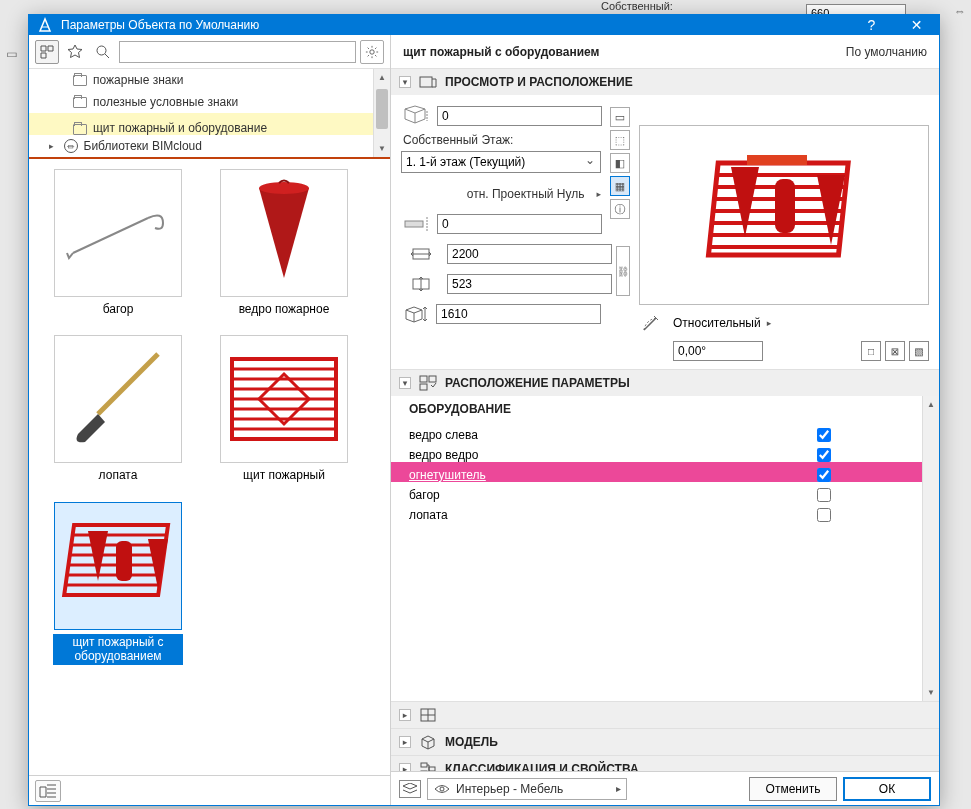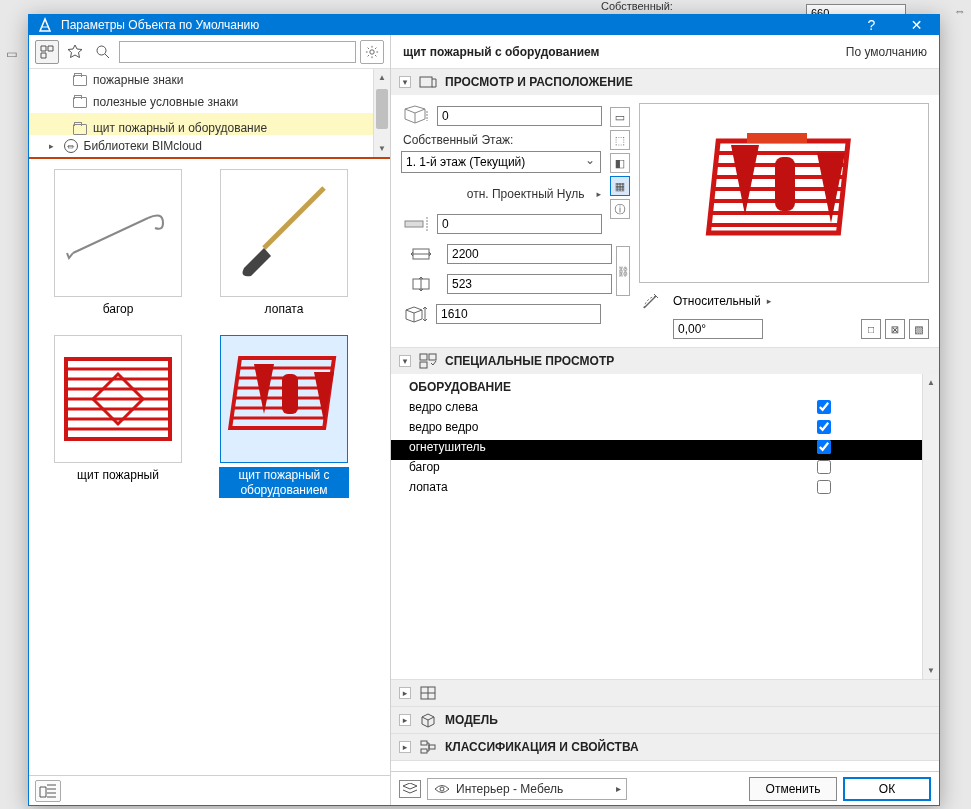--- a/index.html
+++ b/index.html
@@ -47,41 +47,41 @@
 .sec-head { height: 26px; background: #efefef; display: flex; align-items: center; padding: 0 8px; gap: 8px; cursor: pointer; }
 .sec-arrow { width: 12px; height: 12px; display: flex; align-items: center; justify-content: center; font-size: 9px; color: #555; border: 1px solid #bbb; background: #fff; }
 .sec-icon { width: 18px; height: 16px; color: #555; display:flex; align-items:center; justify-content:center; }
 .sec-title { font-weight: bold; font-size: 12px; color: #222; }
 .sec-body { padding: 8px 10px; }
 .preview-grid { display: flex; gap: 8px; }
 .pg-left { width: 200px; }
 .pg-mid { width: 22px; display: flex; flex-direction: column; gap: 3px; align-items: center; padding-top: 4px; }
 .pg-mid .vm { width: 20px; height: 20px; border: 1px solid #aaa; display: flex; align-items: center; justify-content: center; cursor: pointer; font-size: 11px; color: #555; background:#fff; }
 .pg-mid .vm.active { background: #d8e8f8; border-color: #0078d7; }
-.pg-right { flex: 1; }
+.pg-right { flex: 1; margin-top: 22px; }
 .field-row { display: flex; align-items: center; height: 26px; gap: 6px; margin-bottom: 4px; }
 .field-ic { width: 40px; display: flex; justify-content: center; color: #666; }
 .field-in { flex: 1; height: 20px; border: 1px solid #888; padding: 0 4px; font-size: 12px; background:#fff; }
 .field-lbl { font-size: 12px; color: #333; margin: 2px 0 4px 2px; }
 .sel-wrap { position: relative; }
 .sel-wrap select { width: 100%; height: 22px; border: 1px solid #888; padding: 0 4px; font-size: 12px; background: #fff; appearance: none; }
 .sel-wrap::after { content: "⌄"; position: absolute; right: 6px; top: 2px; pointer-events: none; color: #555; font-size:12px; }
 .link-chain { width: 14px; height: 50px; border: 1px solid #aaa; display: flex; align-items: center; justify-content: center; font-size: 10px; color: #666; cursor: pointer; align-self: center; margin-left: 4px; }
 .preview-box { border: 1px solid #bbb; height: 180px; background: #fff; display: flex; align-items: center; justify-content: center; position: relative; }
 .angle-row { display: flex; align-items: center; gap: 6px; margin-top: 6px; }
 .angle-ic { width: 28px; height: 24px; display:flex; align-items:center; justify-content:center; color:#666; }
 .angle-lbl { font-size: 12px; }
 .angle-tri { font-size: 9px; cursor: pointer; color:#555; }
 .angle-in { width: 90px; height: 20px; border: 1px solid #888; padding: 0 4px; font-size: 12px; }
 .sq-buttons { display: flex; gap: 4px; margin-left: auto; }
 .sqb { width: 20px; height: 20px; border: 1px solid #888; background:#fff; display:flex; align-items:center; justify-content:center; font-size:10px; cursor:pointer; color:#444; }
 .equip-head { font-weight: bold; font-size: 12px; padding: 6px 0 6px 18px; color: #222; }
 .equip-table { width: 100%; }
-.equip-row { height: 20px; display: flex; align-items: flex-start; padding: 0 8px 0 18px; }
-.equip-row.sel { background: #000000; color: #fff; }
+.equip-row { height: 20px; display: flex; align-items: flex-end; padding: 0 8px 0 18px; }
+.equip-row.sel { background: #ec4899; color: #fff; text-decoration: underline; }
 .equip-name { flex: 1; font-size: 12px; }
 .equip-chk { width: 14px; height: 14px; margin-right: 100px; }
 .r-footer { height: 34px; border-top: 1px solid #d0d0d0; display: flex; align-items: center; padding: 0 8px; gap: 6px; }
 .rf-spacer { flex: 1; }
 .rf-btn { min-width: 88px; height: 24px; border: 1px solid #888; background: #fafafa; cursor: pointer; font-size: 12px; }
 .rf-btn.primary { border: 2px solid #0078d7; background: #fff; }
 .layer-pill { height: 22px; border: 1px solid #aaa; background: #fff; display: flex; align-items: center; padding: 0 18px 0 6px; gap: 6px; font-size: 12px; cursor: pointer; color: #333; min-width: 200px; position: relative; }
 .layer-pill::after { content: "▸"; position: absolute; right: 5px; font-size: 10px; color: #555; }
 .icon-rect { width: 22px; height: 18px; border: 1px solid #888; display:flex; align-items:center; justify-content:center; font-size:10px; color:#555; cursor:pointer; }
 .sec-body.special { padding: 0; position: relative; min-height: 305px; }
@@ -180,20 +180,30 @@
             <svg width="110" height="60" viewBox="0 0 110 60">
                 <path d="M10 50 L85 15" stroke="#888" stroke-width="2" fill="none"></path>
                 <path d="M85 15 Q100 8 100 20 Q100 28 92 25" stroke="#888" stroke-width="2" fill="none"></path>
                 <path d="M10 50 L6 55 L4 50" stroke="#888" stroke-width="2" fill="none"></path>
               </svg>
           </div>
           <span class="g-label">багор</span>
         </div>
         <div class="g-item">
           <div class="g-thumb">
+            <svg width="80" height="110" viewBox="0 0 80 110">
+                <path d="M15 10 L65 10 L40 100 Z" fill="#b01818"></path>
+                <ellipse cx="40" cy="10" rx="25" ry="6" fill="#d02020"></ellipse>
+                <path d="M35 5 Q40 0 45 5" stroke="#8a1010" stroke-width="2" fill="none"></path>
+              </svg>
+          </div>
+          <span class="g-label">ведро пожарное</span>
+        </div>
+        <div class="g-item">
+          <div class="g-thumb">
             <svg width="110" height="110" viewBox="0 0 110 110">
                 <path d="M95 10 L35 70" stroke="#c4a04a" stroke-width="5"></path>
                 <path d="M35 70 L15 90 Q10 100 22 98 L42 78 Z" fill="#444"></path>
               </svg>
           </div>
           <span class="g-label">лопата</span>
         </div>
         <div class="g-item">
           <div class="g-thumb">
             <svg width="120" height="100" viewBox="0 0 120 100">
@@ -388,21 +398,21 @@
           <div class="sec-head">
             <span class="sec-arrow">▾</span>
             <span class="sec-icon">
               <svg width="18" height="16" viewBox="0 0 18 16">
                   <rect x="1" y="1" width="7" height="6" fill="none" stroke="#555"></rect>
                   <rect x="10" y="1" width="7" height="6" fill="none" stroke="#555"></rect>
                   <rect x="1" y="9" width="7" height="6" fill="none" stroke="#555"></rect>
                   <path d="M12 10l2 2 3-4" stroke="#555" fill="none"></path>
                 </svg>
             </span>
-            <span class="sec-title">СПЕЦИАЛЬНЫЕ ПРОСМОТР</span>
+            <span class="sec-title">РАСПОЛОЖЕНИЕ ПАРАМЕТРЫ</span>
           </div>
           <div class="sec-body special">
             <div class="equip-head">ОБОРУДОВАНИЕ</div>
             <div class="equip-table">
               <div class="equip-row">
                 <span class="equip-name">ведро слева</span>
                 <input type="checkbox" class="equip-chk" checked="" style="">
               </div>
               <div class="equip-row">
                 <span class="equip-name">ведро ведро</span>

